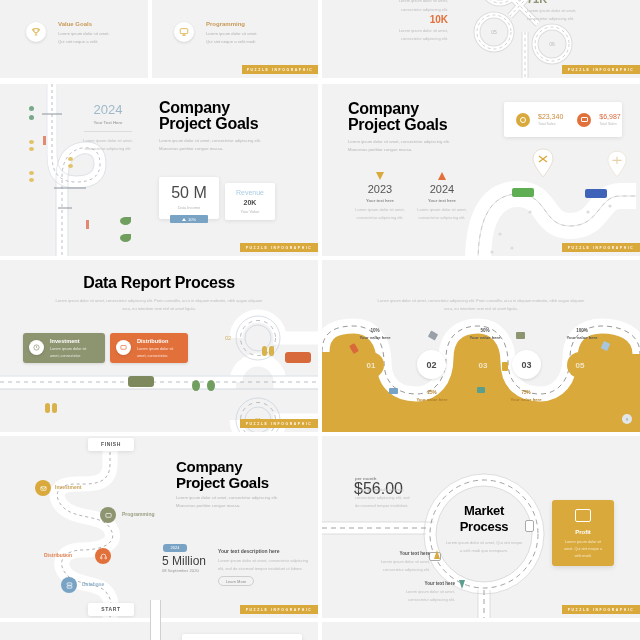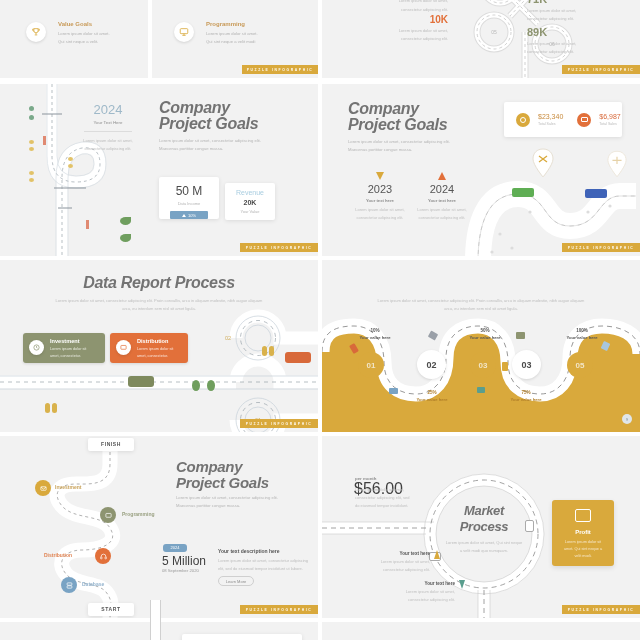--- a/index.html
+++ b/index.html
@@ -3,21 +3,21 @@
 <meta charset="utf-8">
 <style>
   * { box-sizing: border-box; margin:0; padding:0; }
   html,body { width:640px; height:640px; overflow:hidden; background:#ffffff;
               font-family:"Liberation Sans", sans-serif; }
   #grid { position:relative; width:640px; height:640px; background:#ffffff; }
 
   .slide { position:absolute; background:#f2f2f2; overflow:hidden; }
 
   
-  .hd        { color:#737373; font-weight:700; letter-spacing:-.3px; line-height:1.15;font-style:italic; }
+  .hd        { color:#000000; font-weight:700; letter-spacing:-.3px; line-height:1.15; }
   .centered  { text-align:center; }
 
   
   .tag { position:absolute; background:#d9a93c; display:flex; align-items:center;
          justify-content:center; color:#fffaf0; letter-spacing:1.6px;
          font-size:3.4px; font-weight:700; }
 
   .card { position:absolute; background:#fff; border-radius:2px;
           box-shadow:0 1px 4px rgba(0,0,0,.10); }
 
@@ -106,25 +106,20 @@
       <div style="font-size:4px;color:#bdbdbd;text-align:right;margin-top:4px;">consectetur adipiscing elit.</div>
     </div>
     <div style="position:absolute;left:62px;top:14px;width:64px;">
       <div style="font-size:10px;font-weight:700;color:#e2703a;text-align:right;">10K</div>
       <div style="font-size:4px;color:#bdbdbd;text-align:right;margin-top:3px;">Lorem ipsum dolor sit amet,</div>
       <div style="font-size:4px;color:#bdbdbd;text-align:right;margin-top:3px;">consectetur adipiscing elit.</div>
     </div>
 
     <div style="position:absolute;left:205px;top:-7px;width:80px;">
       <div style="font-size:11px;font-weight:700;color:#8d9470;">71K</div>
-      <div style="font-size:4px;color:#bdbdbd;margin-top:3px;">Lorem ipsum dolor sit amet,</div>
-      <div style="font-size:4px;color:#bdbdbd;margin-top:3px;">consectetur adipiscing elit.</div>
-    </div>
-    <div style="position:absolute;left:205px;top:26px;width:80px;">
-      <div style="font-size:11px;font-weight:700;color:#8d9470;">89K</div>
       <div style="font-size:4px;color:#bdbdbd;margin-top:3px;">Lorem ipsum dolor sit amet,</div>
       <div style="font-size:4px;color:#bdbdbd;margin-top:3px;">consectetur adipiscing elit.</div>
     </div>
     <div class="tag" style="right:0;bottom:4px;width:78px;height:9px;">PUZZLE INFOGRAPHIC</div>
   </div>
 
   <div class="slide" style="left:0;top:84px;width:318px;height:172px;">
 
     <svg style="position:absolute;left:28px;top:-6px;" width="120" height="180" viewBox="0 0 120 180">
       <g fill="none" stroke="#ffffff" stroke-width="11">
@@ -164,21 +159,21 @@
       <div style="font-size:4px;color:#bdbdbd;">Lorem ipsum dolor sit amet,</div>
       <div style="font-size:4px;color:#bdbdbd;margin-top:3px;">consectetur adipiscing elit.</div>
     </div>
 
     <div class="hd" style="position:absolute;left:159px;top:15px;font-size:16px;">Company</div>
     <div class="hd" style="position:absolute;left:159px;top:31px;font-size:16px;">Project Goals</div>
     <div style="position:absolute;left:159px;top:54px;font-size:4.2px;color:#b5b5b5;">Lorem ipsum dolor sit amet, consectetur adipiscing elit.</div>
     <div style="position:absolute;left:159px;top:62px;font-size:4.2px;color:#b5b5b5;">Maecenas porttitor congue massa.</div>
 
     <div class="card" style="left:159px;top:93px;width:60px;height:42px;">
-      <div style="text-align:center;margin-top:7px;font-size:12px;color:#4a4a4a;font-weight:400;">50 M</div>
+      <div style="text-align:center;margin-top:7px;font-size:16px;color:#4a4a4a;font-weight:400;">50 M</div>
       <div style="text-align:center;margin-top:3px;font-size:4px;color:#b5b5b5;">Data Income</div>
       <div style="margin:5px auto 0;width:38px;height:8px;background:#79a3c4;border-radius:1px;
                   display:flex;align-items:center;justify-content:center;gap:2px;">
         <span style="width:0;height:0;border-left:2px solid transparent;border-right:2px solid transparent;border-bottom:3px solid #fff;"></span>
         <span style="font-size:4px;color:#fff;">10%</span>
       </div>
     </div>
     <div class="card" style="left:225px;top:99px;width:50px;height:37px;">
       <div style="text-align:center;margin-top:6px;font-size:7px;color:#a9cde0;">Revenue</div>
       <div style="text-align:center;margin-top:3px;font-size:7px;color:#4a4a4a;font-weight:700;">20K</div>

